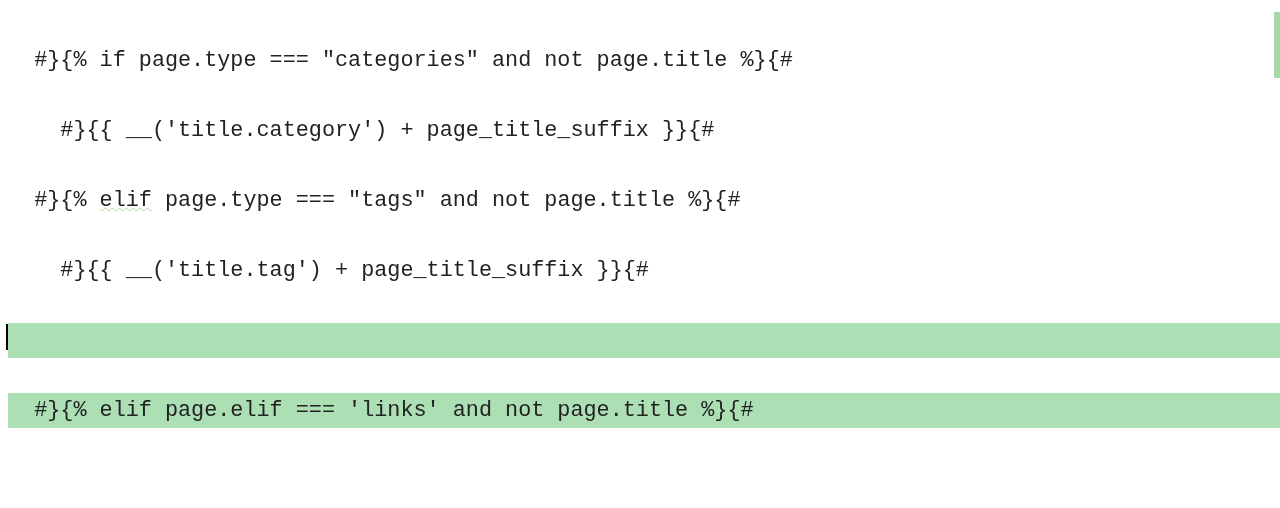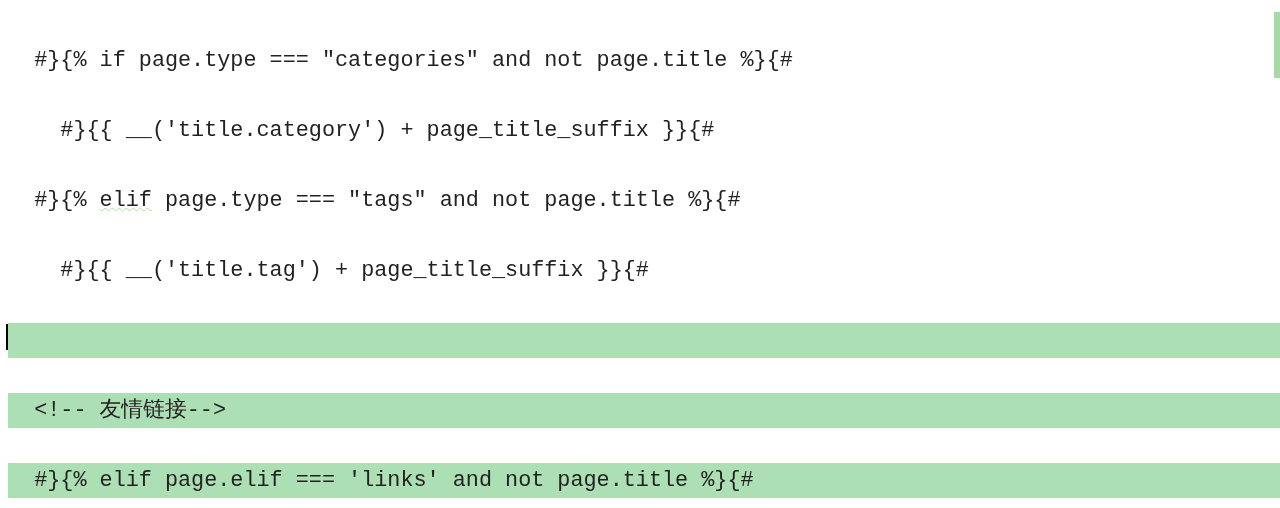--- a/index.html
+++ b/index.html
@@ -62,21 +62,20 @@
 </style>
 </head>
 <body>
 
 <div class="code-block">
 <div class="codeline"><span>  #}{% if page.type === "categories" and not page.title %}{#</span></div>
 <div class="codeline"><span>    #}{{ __('title.category') + page_title_suffix }}{#</span></div>
 <div class="codeline"><span>  #}{% </span><span class="squiggle">elif</span><span> page.type === "tags" and not page.title %}{#</span></div>
 <div class="codeline"><span>    #}{{ __('title.tag') + page_title_suffix }}{#</span></div>
 <div class="codeline added"><span class="cursor"></span><span></span></div>
-<div class="codeline added"><span>  &lt;!-- 友情链接--&gt;</span></div>
 <div class="codeline added"><span>  #}{% elif page.elif === 'links' and not page.title %}{#</span></div>
 
 
 
 
 
 
 </div>
 
 <div class="right-markers">

